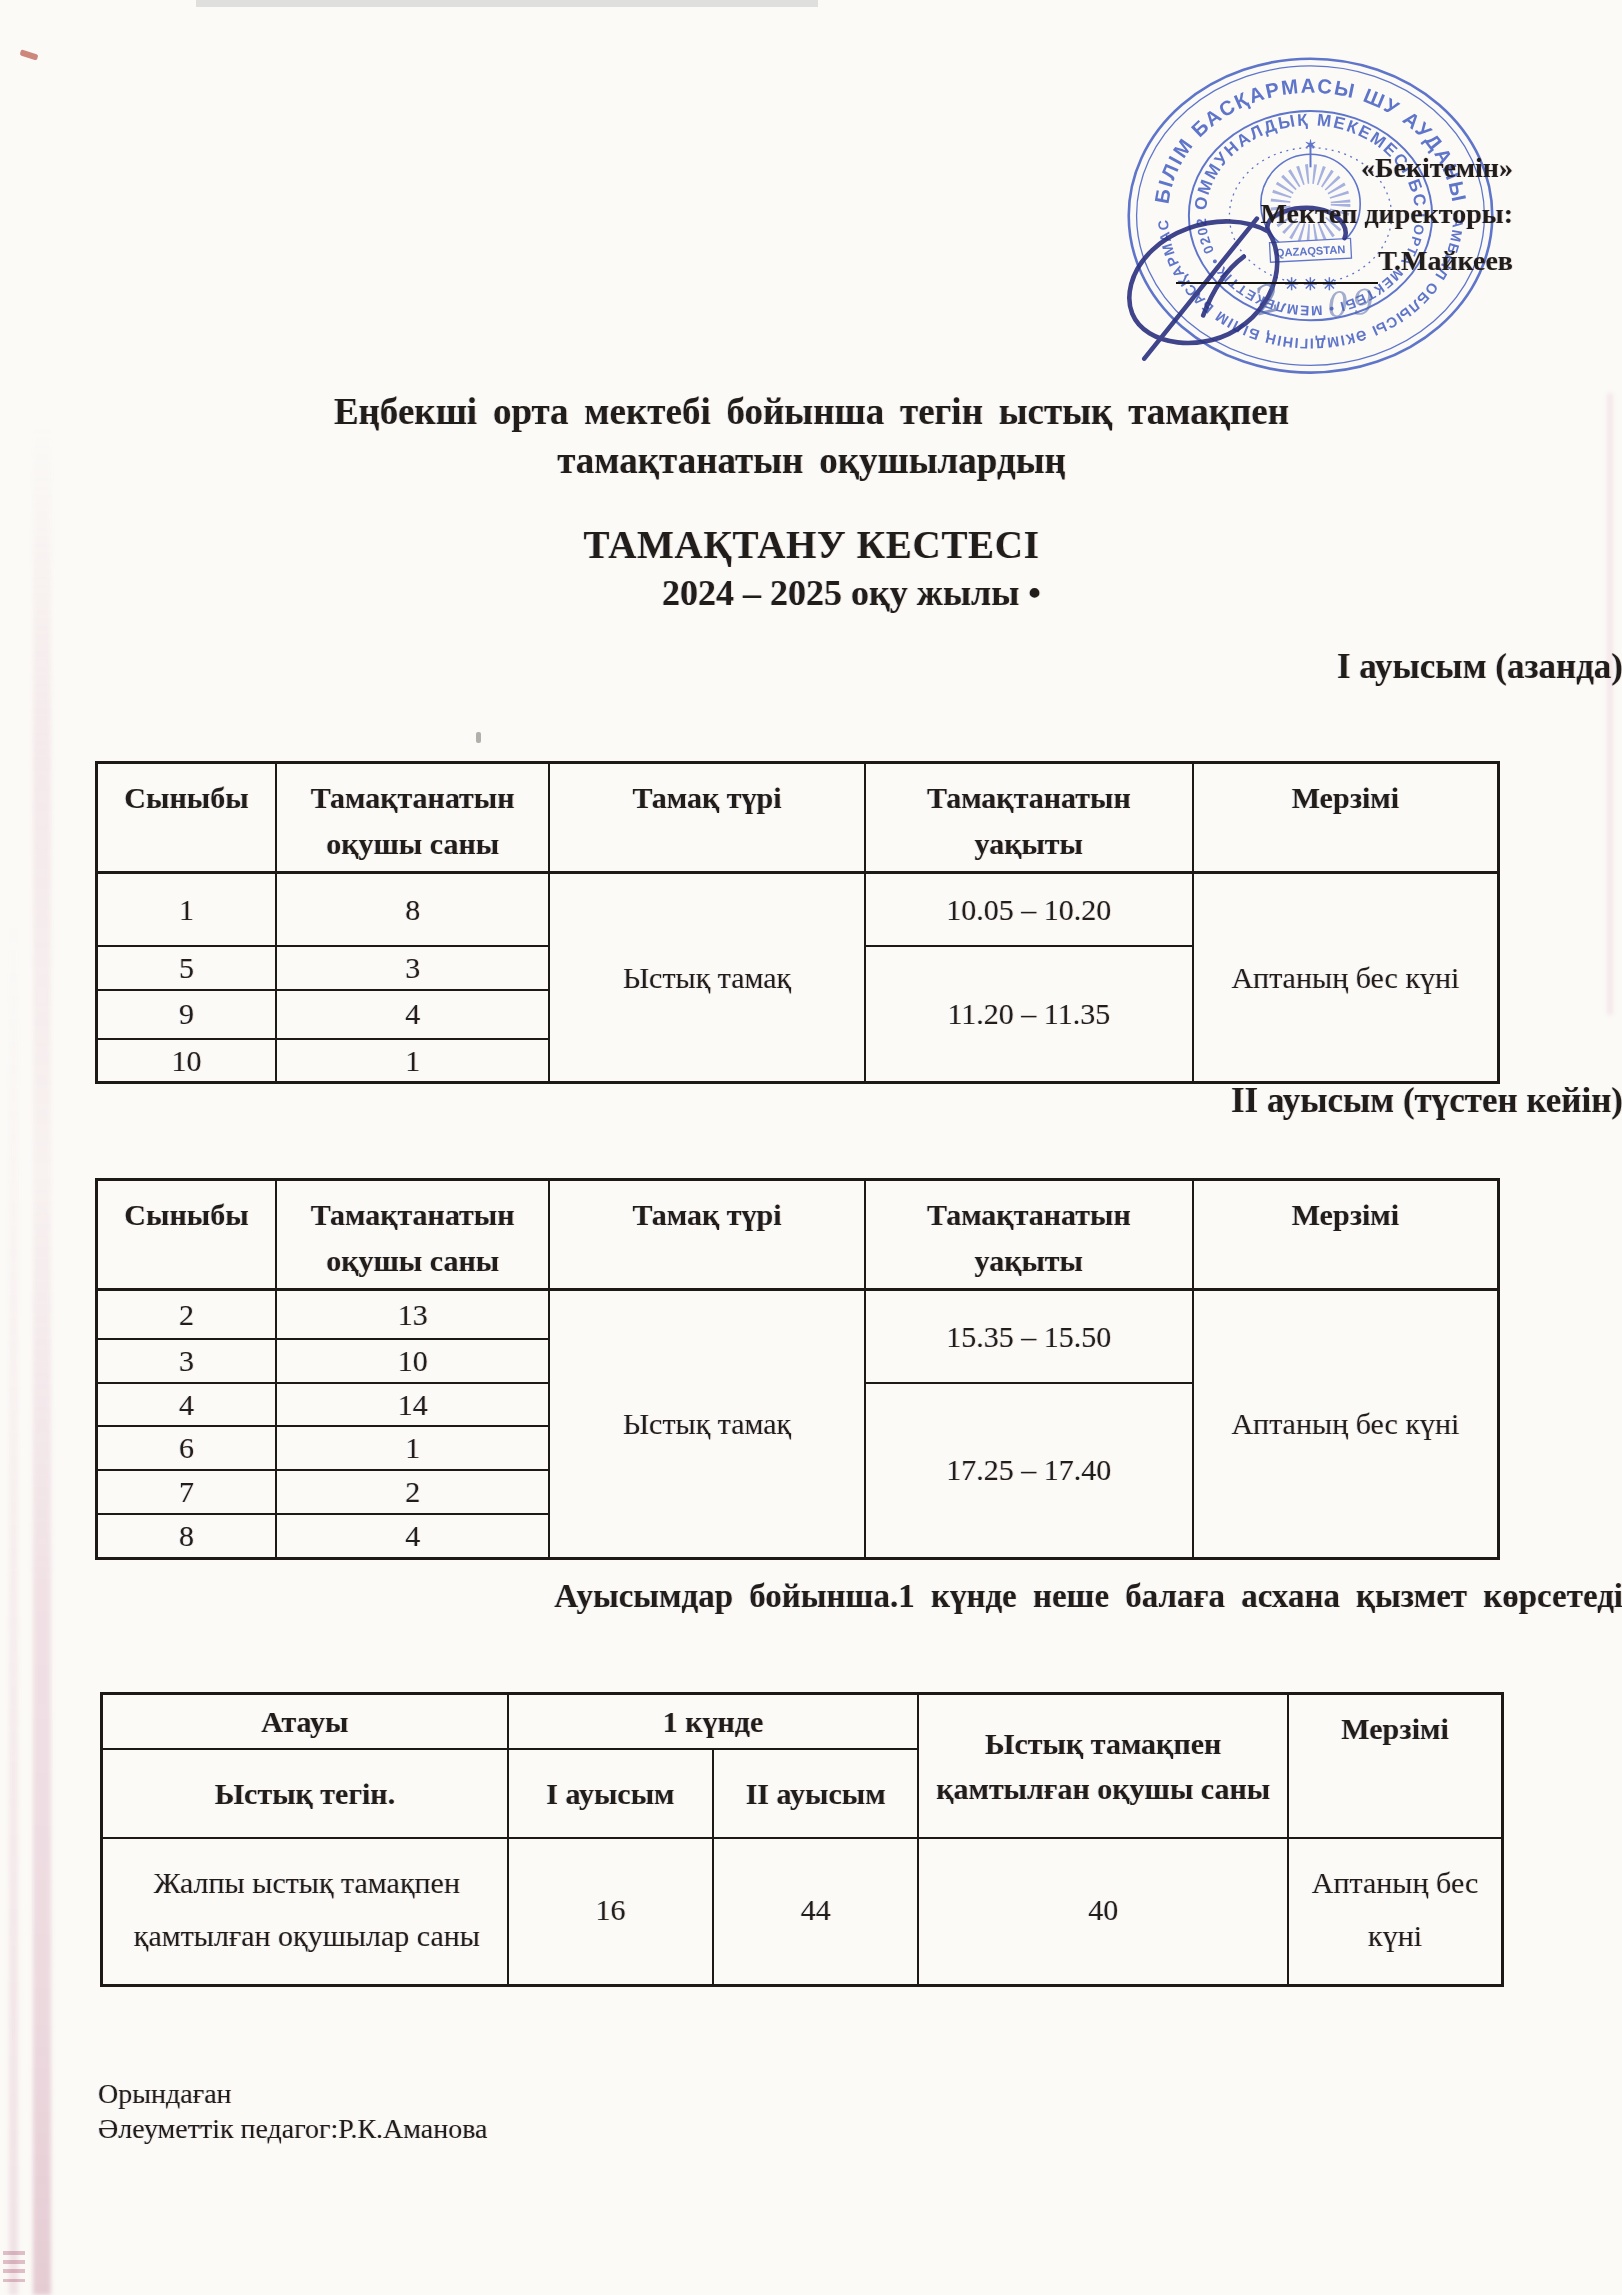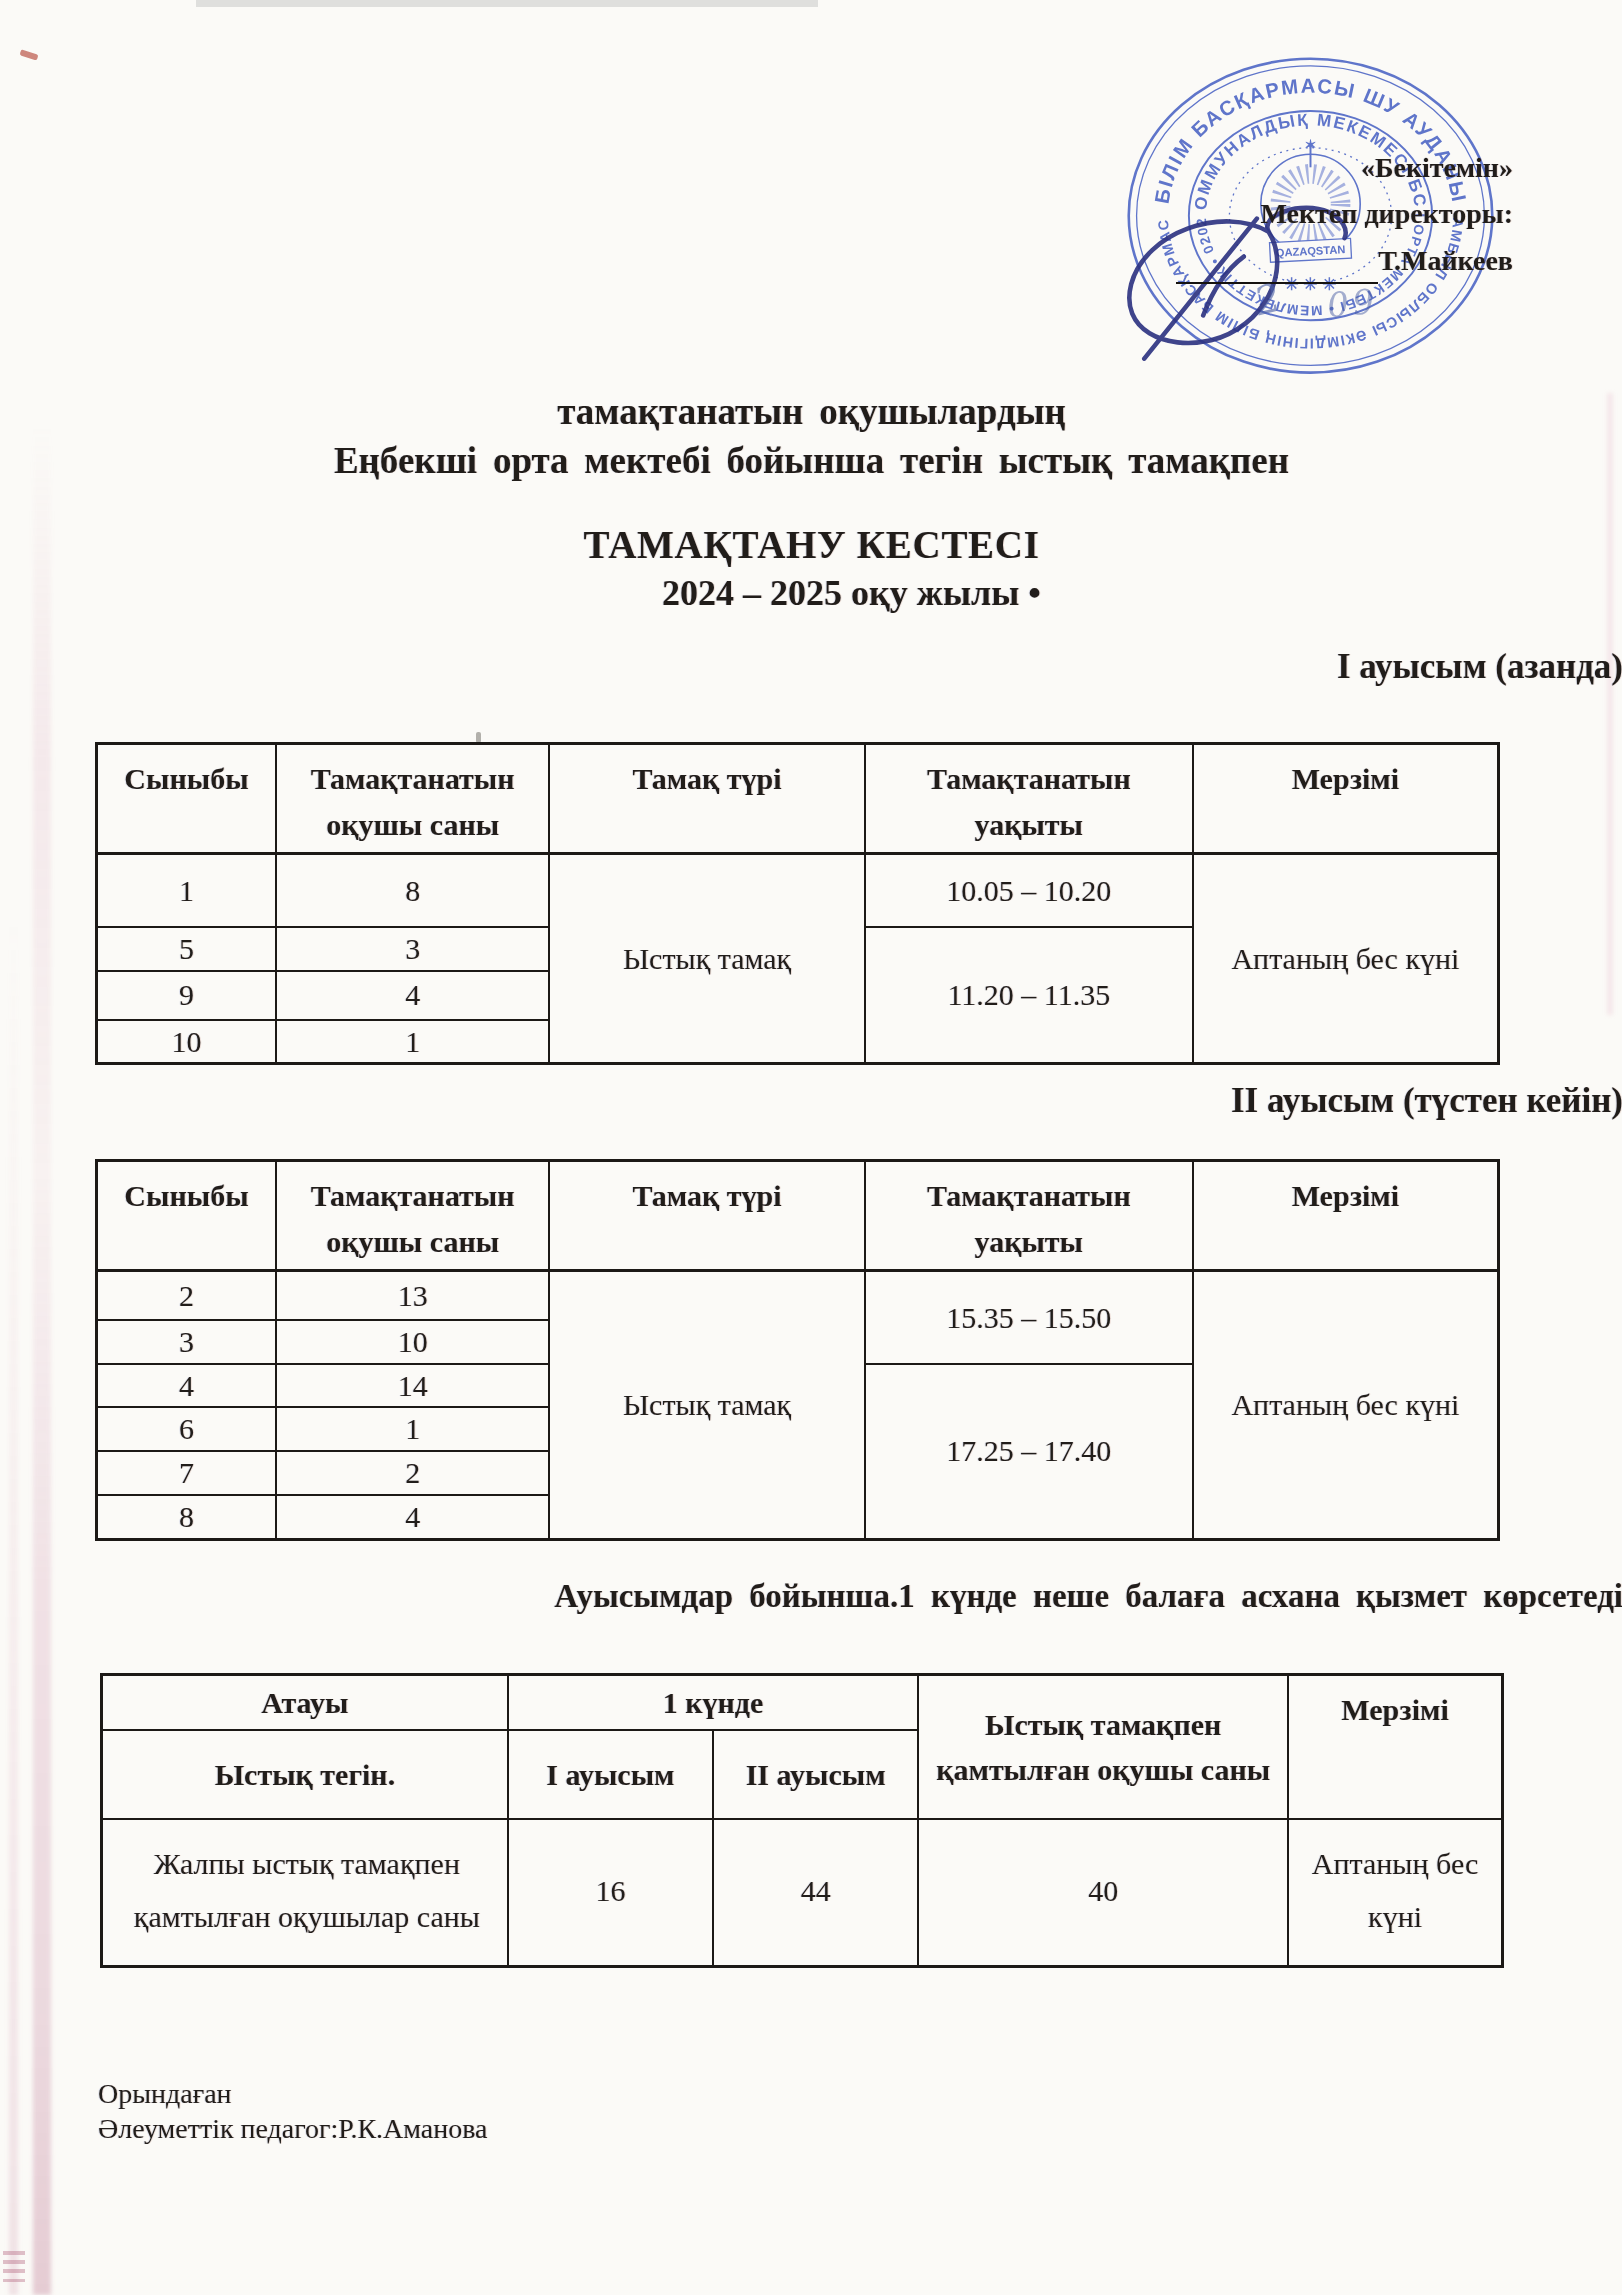--- a/index.html
+++ b/index.html
@@ -51,21 +51,21 @@
   .sec-heading{position:absolute;left:0;width:100%;text-align:right;font-weight:bold;font-size:35px;}
   .sec-1{top:647px;}
   .sec-2{top:1081px;}
   .sec-3{top:1578px;font-size:33px;word-spacing:7.9px;}
 
   
   table.grid{position:absolute;border-collapse:collapse;table-layout:fixed;
     background:transparent;font-size:30px;}
   table.grid th, table.grid td{
     border:2px solid #1c1916;text-align:center;padding:3.9px 6.5px;overflow:hidden;}
-  table.grid{border:3.9px solid #1c1916;}
+  table.grid{border:3.9px solid #1c1916;margin-top:19px;}
   table.grid tr.hrow th{font-weight:bold;vertical-align:top;padding-top:10.5px;line-height:1.55;}
   table.grid tr.hrow{border-bottom:3.3px solid #1c1916;}
   .t1{left:95px;top:742px;width:1405px;}
   .t1 .hrow{height:81px;}
   .t1 .r0{height:73px;} .t1 .r1{height:41px;} .t1 .r2{height:49px;} .t1 .r3{height:43px;}
   .t2{left:95px;top:1159px;width:1405px;}
   .t2 .hrow{height:88px;}
   .t2 .r0{height:49px;} .t2 .r1{height:43px;} .t2 .r2{height:43px;}
   .t2 .r3{height:43px;} .t2 .r4{height:44px;} .t2 .r5{height:40px;}
   .t3{left:100px;top:1673px;width:1404px;}
@@ -143,22 +143,22 @@
     <div>«Бекітемін»</div>
     <div>Мектеп  директоры:</div>
     <div>
       <span class="u u-sig"></span><span>Т.Майкеев</span>
     </div>
   </div>
   <div class="hand hand-day">2</div>
   <div class="hand hand-month">09</div>
 
   <div class="doc-title ink">
+    <div>Еңбекші  орта   мектебі  бойынша тегін ыстық тамақпен</div>
     <div>тамақтанатын  оқушылардың</div>
-    <div>Еңбекші  орта   мектебі  бойынша тегін ыстық тамақпен</div>
   </div>
   <div class="subtitle-1 ink">ТАМАҚТАНУ КЕСТЕСІ</div>
   <div class="subtitle-2 ink">2024 – 2025 оқу жылы •</div>
 
   <div class="sec-heading sec-1 ink">I ауысым (азанда)</div>
 
   <table class="grid t1 ink">
     <colgroup>
       <col style="width:12.8%">
         <col style="width:19.5%">

